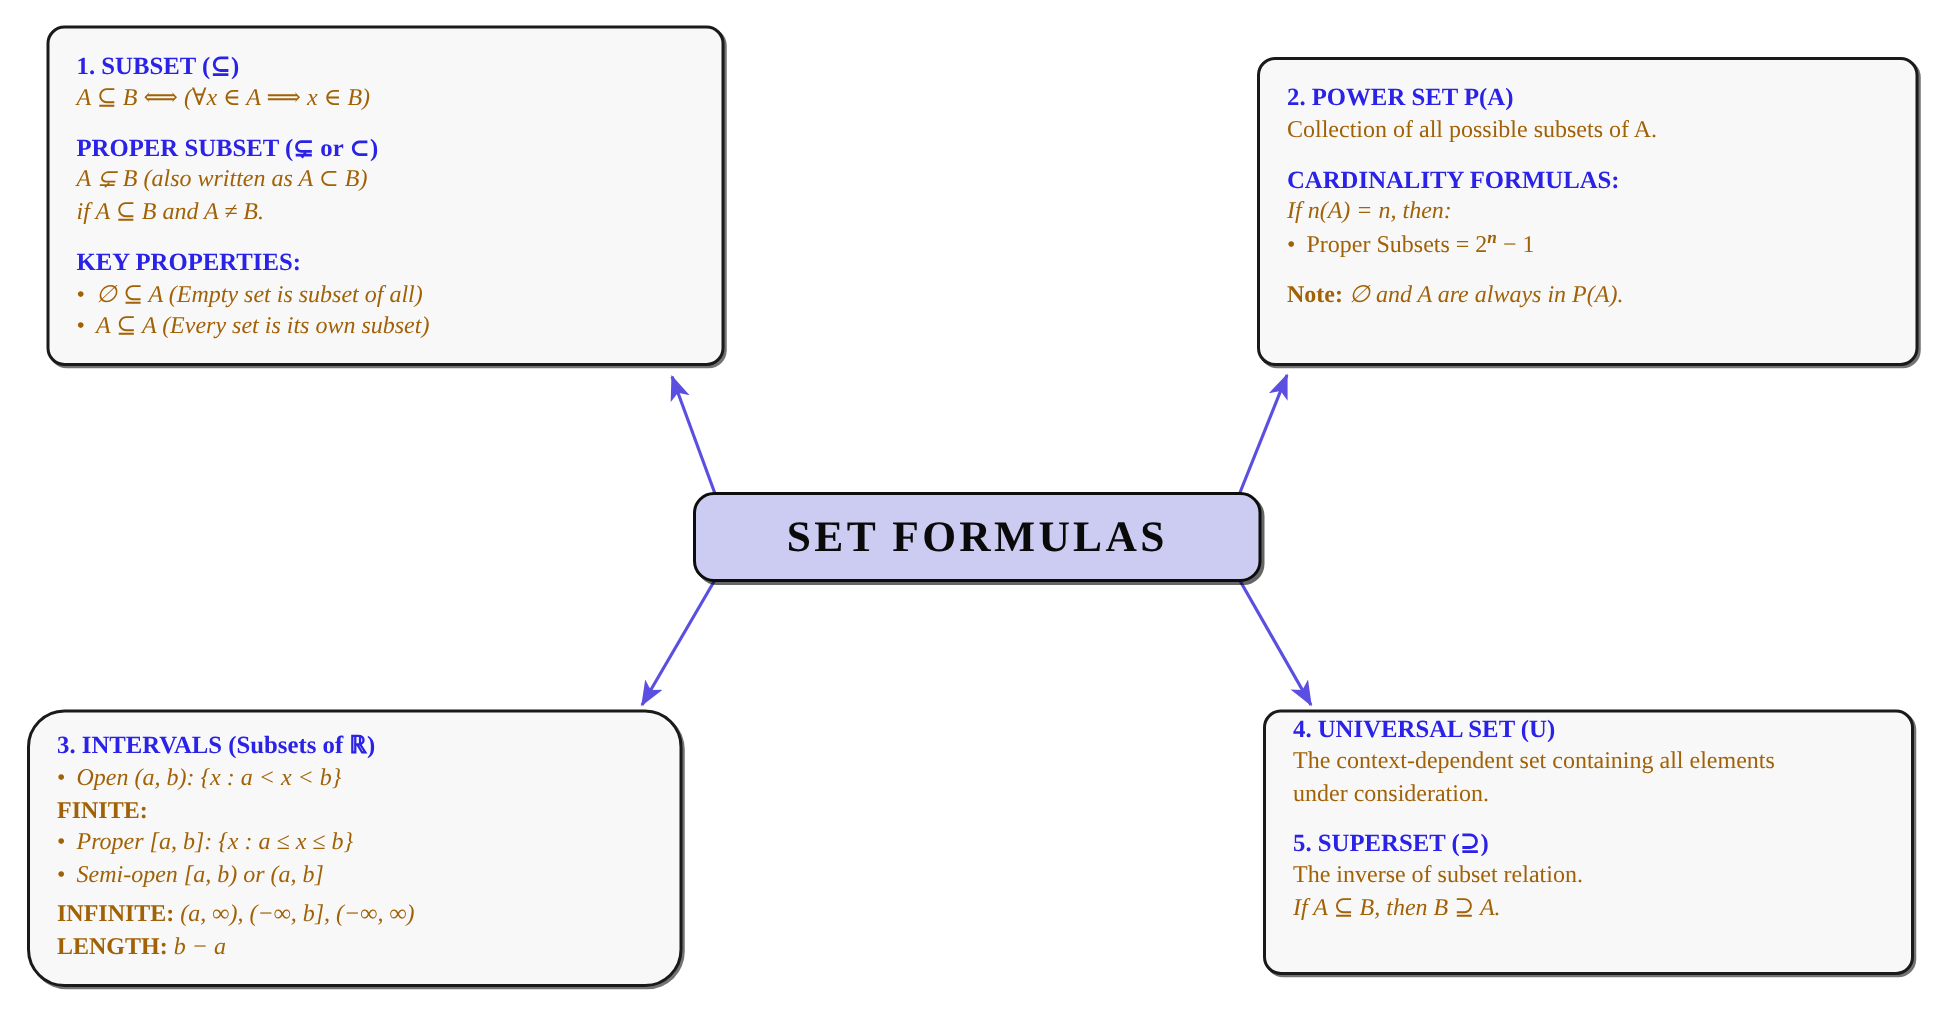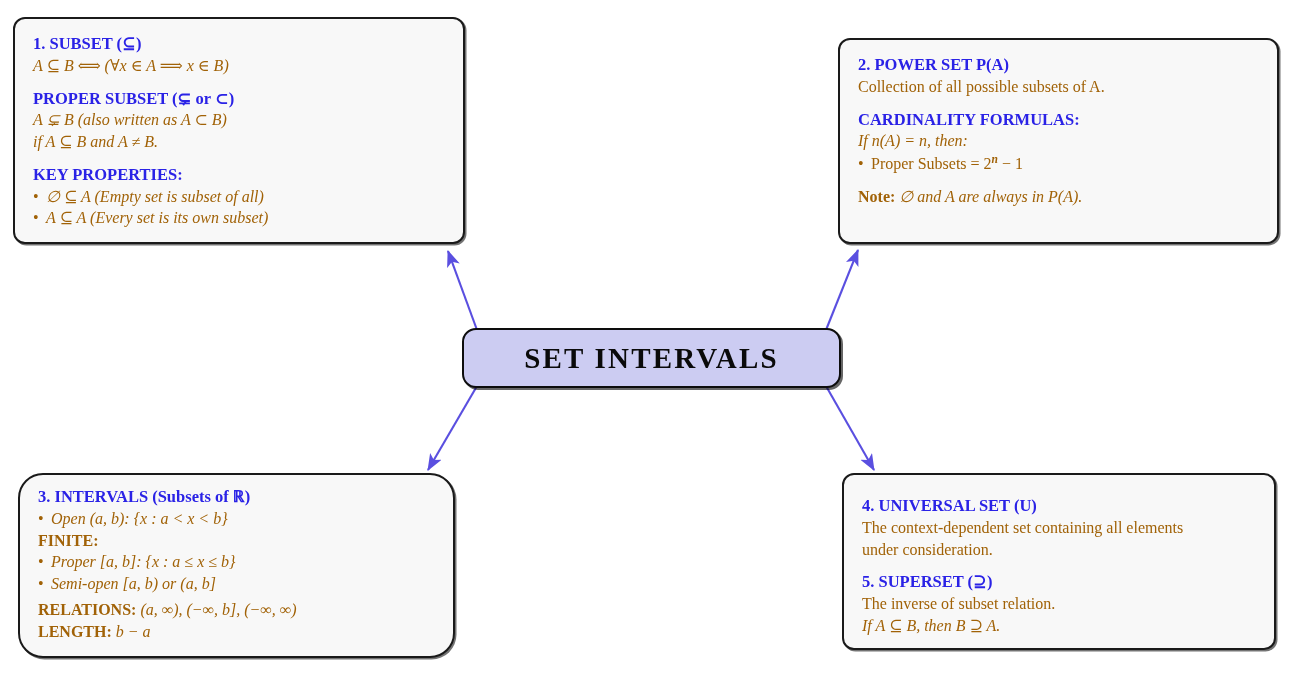--- a/index.html
+++ b/index.html
@@ -95,21 +95,21 @@
       <marker id="ah" markerWidth="9" markerHeight="9" refX="7.5" refY="3.2" orient="auto" markerUnits="strokeWidth">
         <path d="M0,0 L8,3.2 L0,6.4 L2,3.2 z" fill="#5a4fe0"></path>
       </marker>
     </defs>
     <line x1="477" y1="330" x2="448" y2="251" stroke="#5a4fe0" stroke-width="2.1" marker-end="url(#ah)"></line>
     <line x1="826" y1="330" x2="858" y2="250" stroke="#5a4fe0" stroke-width="2.1" marker-end="url(#ah)"></line>
     <line x1="477" y1="386" x2="428" y2="470" stroke="#5a4fe0" stroke-width="2.1" marker-end="url(#ah)"></line>
     <line x1="826" y1="386" x2="874" y2="470" stroke="#5a4fe0" stroke-width="2.1" marker-end="url(#ah)"></line>
   </svg>
 
-  <div class="node" style="left:13px; top:17px; width:452px; height:227px;">
+  <div class="node" style="left:31px; top:17px; width:452px; height:227px;">
     <div class="node-inner">
       <p class="hd">1. SUBSET (⊆)</p>
       <p class="bd mi">A ⊆ B ⟺ (∀x ∈ A ⟹ x ∈ B)</p>
       <div class="gap"></div>
       <p class="hd">PROPER SUBSET (⊊ or ⊂)</p>
       <p class="bd mi">A ⊊ B (also written as A ⊂ B)</p>
       <p class="bd mi">if A ⊆ B and A ≠ B.</p>
       <div class="gap"></div>
       <p class="hd">KEY PROPERTIES:</p>
       <p class="bd mi bullet">∅ ⊆ A (Empty set is subset of all)</p>
@@ -125,40 +125,40 @@
       <p class="hd">CARDINALITY FORMULAS:</p>
       <p class="bd mi">If n(A) = n, then:</p>
       <p class="bd bullet"><span>Proper Subsets = 2</span><span class="sup">n</span><span> − 1</span></p>
       <div class="gap"></div>
       <p class="bd"><span class="bbold">Note:</span>
         <span class="mi">∅ and A are always in P(A).</span></p>
     </div>
   </div>
 
   <div class="center-node" style="left:462px; top:328px; width:379px; height:60px;">
-    <span class="center-title">SET INTERVALS</span>
+    <span class="center-title">SET FORMULAS</span>
   </div>
 
   <div class="node" style="left:18px; top:473px; width:437px; height:185px;border-radius:25px;">
     <div class="node-inner" style="padding-top:11px;">
       <p class="hd">3. INTERVALS (Subsets of ℝ)</p>
       <p class="bd mi bullet">Open (a, b): {x : a &lt; x &lt; b}</p>
       <p class="bd bbold">FINITE:</p>
       <p class="bd mi bullet">Proper [a, b]: {x : a ≤ x ≤ b}</p>
       <p class="bd mi bullet">Semi-open [a, b) or (a, b]</p>
       <div class="gap-sm"></div>
-      <p class="bd"><span class="bbold">RELATIONS:</span>
+      <p class="bd"><span class="bbold">INFINITE:</span>
         <span class="mi">(a, ∞), (−∞, b], (−∞, ∞)</span></p>
       <p class="bd"><span class="bbold">LENGTH:</span>
         <span class="mi">b − a</span></p>
     </div>
   </div>
 
   <div class="node" style="left:842px; top:473px; width:434px; height:177px;">
-    <div class="node-inner" style="padding-top:20px;">
+    <div class="node-inner" style="padding-top:0;">
       <p class="hd">4. UNIVERSAL SET (U)</p>
       <p class="bd">The context-dependent set containing all elements</p>
       <p class="bd">under consideration.</p>
       <div class="gap"></div>
       <p class="hd">5. SUPERSET (⊇)</p>
       <p class="bd">The inverse of subset relation.</p>
       <p class="bd mi">If A ⊆ B, then B ⊇ A.</p>
     </div>
   </div>
 

